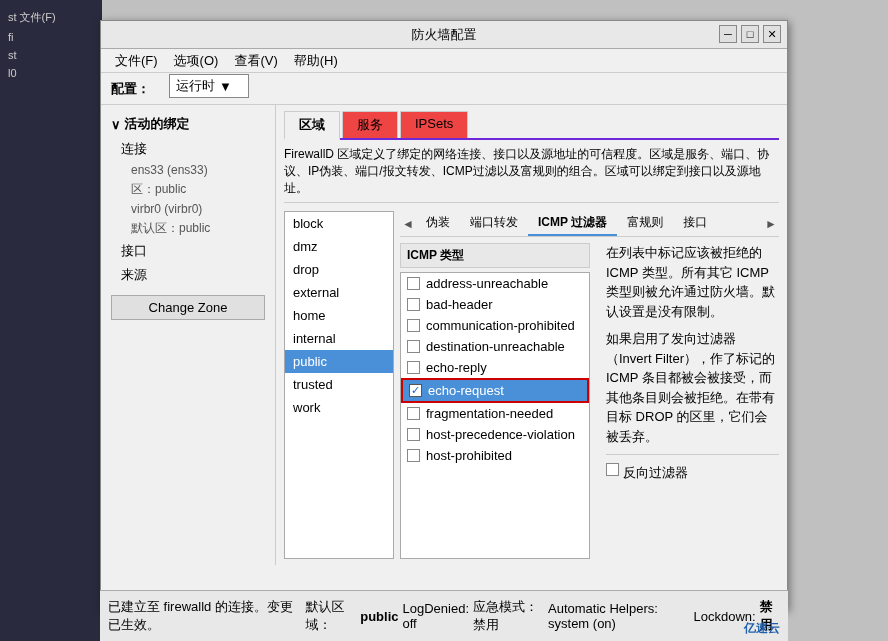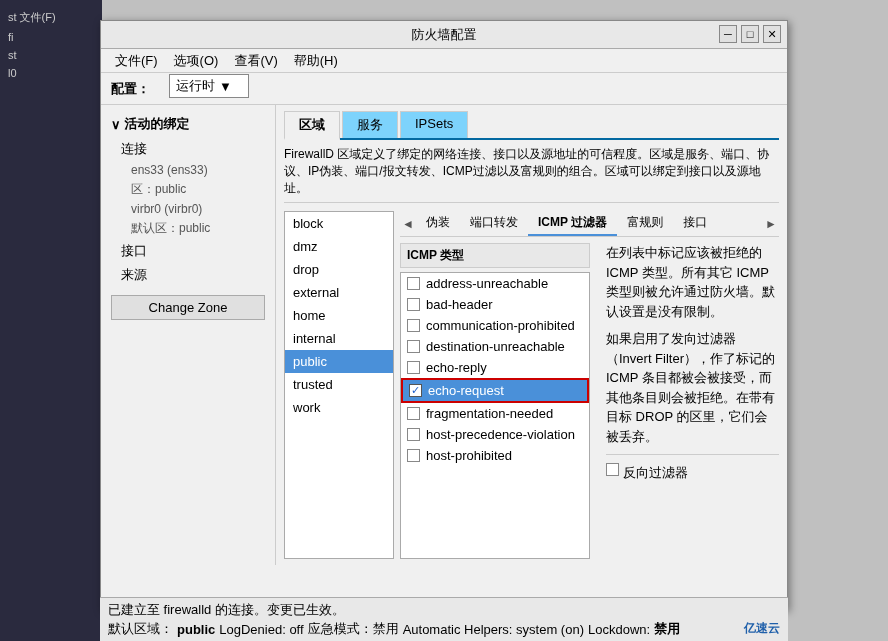--- a/index.html
+++ b/index.html
@@ -139,29 +139,29 @@
       flex: 1;
       display: flex;
       flex-direction: column;
       padding: 6px 8px;
       overflow: hidden;
     }
 
     
     .tabs {
       display: flex;
-      border-bottom: 2px solid #0369a1;
+      border-bottom: 2px solid #6d28d9;
       margin-bottom: 6px;
     }
     .tab {
       padding: 4px 14px;
       cursor: pointer;
       border: 1px solid #ccc;
       border-bottom: none;
-      background: #7dd3fc;
+      background: #ef4444;
       margin-right: 2px;
       color: #000;
     }
     .tab.active {
       background: #f0f0f0;
       border-bottom: 2px solid #f0f0f0;
       margin-bottom: -2px;
       font-weight: bold;
     }
 
@@ -319,23 +319,22 @@
       position: absolute;
       bottom: 0;
       left: 100px;
       width: 688px;
       background: #e8e8e8;
       border-top: 1px solid #aaa;
       padding: 3px 8px;
       font-size: 12px;
       color: #000;
       display: flex;
-      flex-direction: column;
       gap: 1px;
-      height: 44px;
+      height: 51px;
       justify-content: center;
     }
     .status-bar .status-line { display: flex; gap: 4px; align-items: center; }
 
     
     .logo-bottom {
       position: absolute;
       bottom: 4px;
       right: 8px;
       color: #2060aa;

